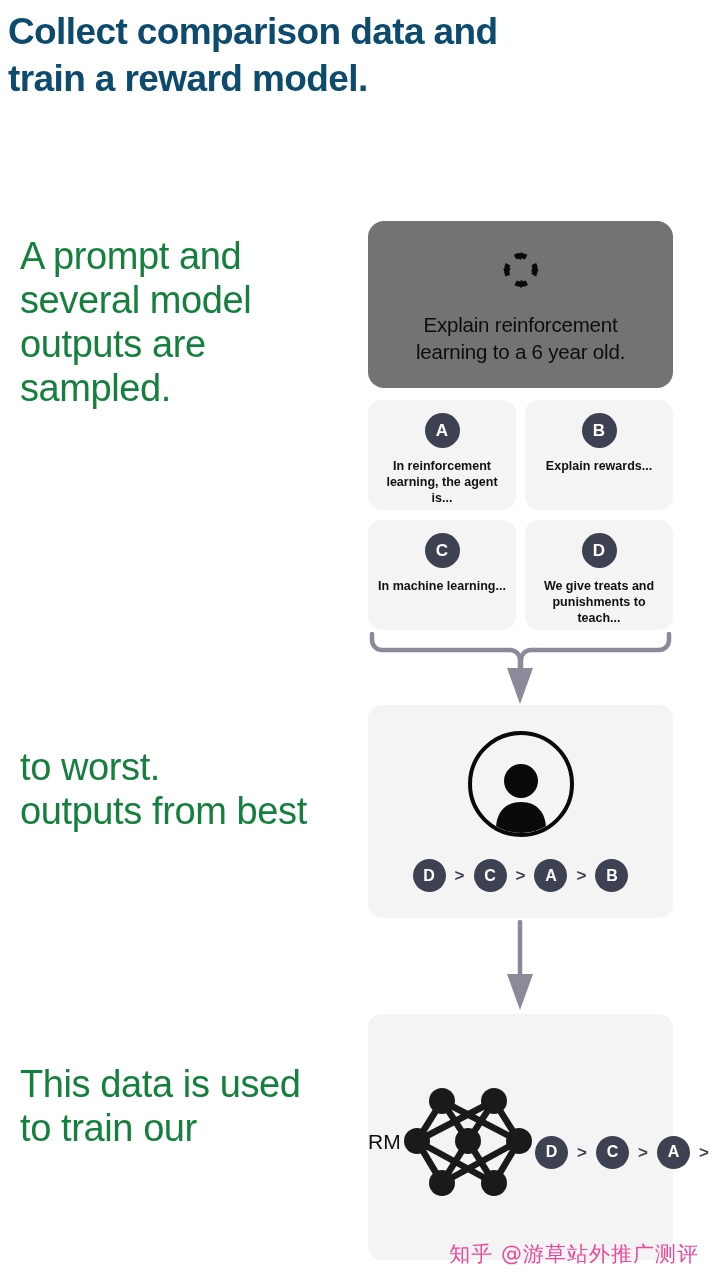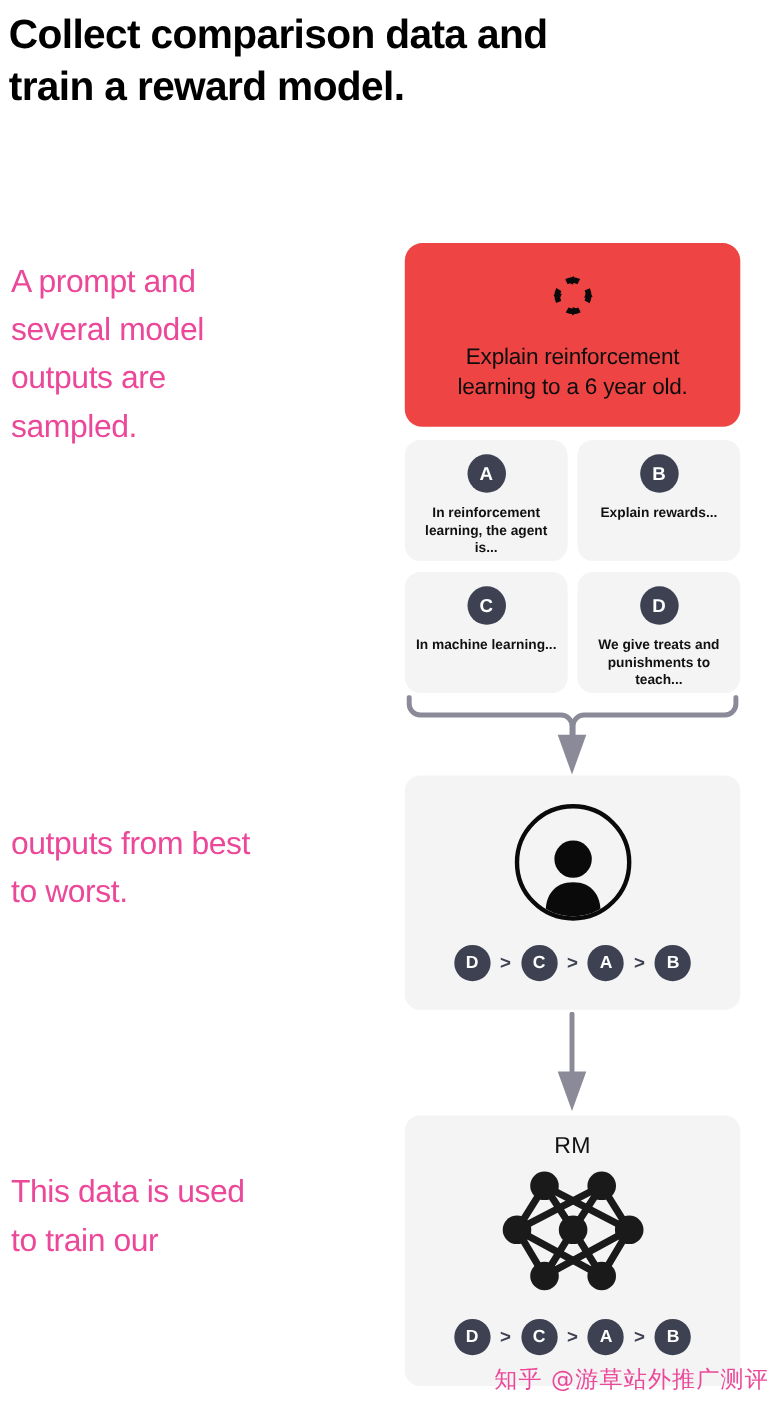--- a/index.html
+++ b/index.html
@@ -19,49 +19,49 @@
   
   .title {
     position: absolute;
     left: 8px;
     top: 8px;
     width: 600px;
     font-size: 37px;
     line-height: 47px;
     font-weight: bold;
     letter-spacing: -0.6px;
-    color: #000000;
+    color: #0c4a6e;
   }
   .title-line { display: block; white-space: nowrap; }
 
   
   .caption {
     position: absolute;
-    left: 10px;
+    left: 20px;
     width: 330px;
-    font-size: 29px;
+    font-size: 38px;
     line-height: 44px;
     letter-spacing: -0.4px;
-    color: #ec4899;
+    color: #15803d;
   }
   .caption-line { display: block; white-space: nowrap; }
   #caption-sample { top: 234px; }
   #caption-rank   { top: 745px; }
   #caption-train  { top: 1062px; }
 
   
   .flow { position: absolute; left: 368px; top: 0; width: 310px; height: 1280px; }
 
   .card {
     position: absolute;
     background: #f4f4f4;
     border-radius: 14px;
     box-sizing: border-box;
   }
-  .card.green { background: #ef4444; }
+  .card.green { background: #737373; }
 
   
   #prompt-card {
     left: 0; top: 221px;
     width: 305px; height: 167px;
     border-radius: 16px;
     display: flex;
     flex-direction: column;
     align-items: center;
     justify-content: center;
@@ -138,21 +138,20 @@
   }
 
   
   #mid-arrow { position: absolute; left: 0; top: 920px; width: 305px; height: 92px; }
 
   
   #rm-card {
     left: 0; top: 1014px;
     width: 305px; height: 246px;
     display: flex;
-    flex-direction: column;
     align-items: center;
     padding-top: 16px;
     box-sizing: border-box;
   }
   .rm-label {
     font-size: 21px;
     color: #111111;
     letter-spacing: 0.2px;
     margin-bottom: 6px;
   }
@@ -195,22 +194,22 @@
 </div>
 
 <div class="caption" id="caption-sample">
   <span class="caption-line">A prompt and</span>
   <span class="caption-line">several model</span>
   <span class="caption-line">outputs are</span>
   <span class="caption-line">sampled.</span>
 </div>
 
 <div class="caption" id="caption-rank">
+  <span class="caption-line">to worst.</span>
   <span class="caption-line">outputs from best</span>
-  <span class="caption-line">to worst.</span>
 </div>
 
 <div class="caption" id="caption-train">
   <span class="caption-line">This data is used</span>
   <span class="caption-line">to train our</span>
 </div>
 
 <div class="flow">
 
   <div class="card green" id="prompt-card">

